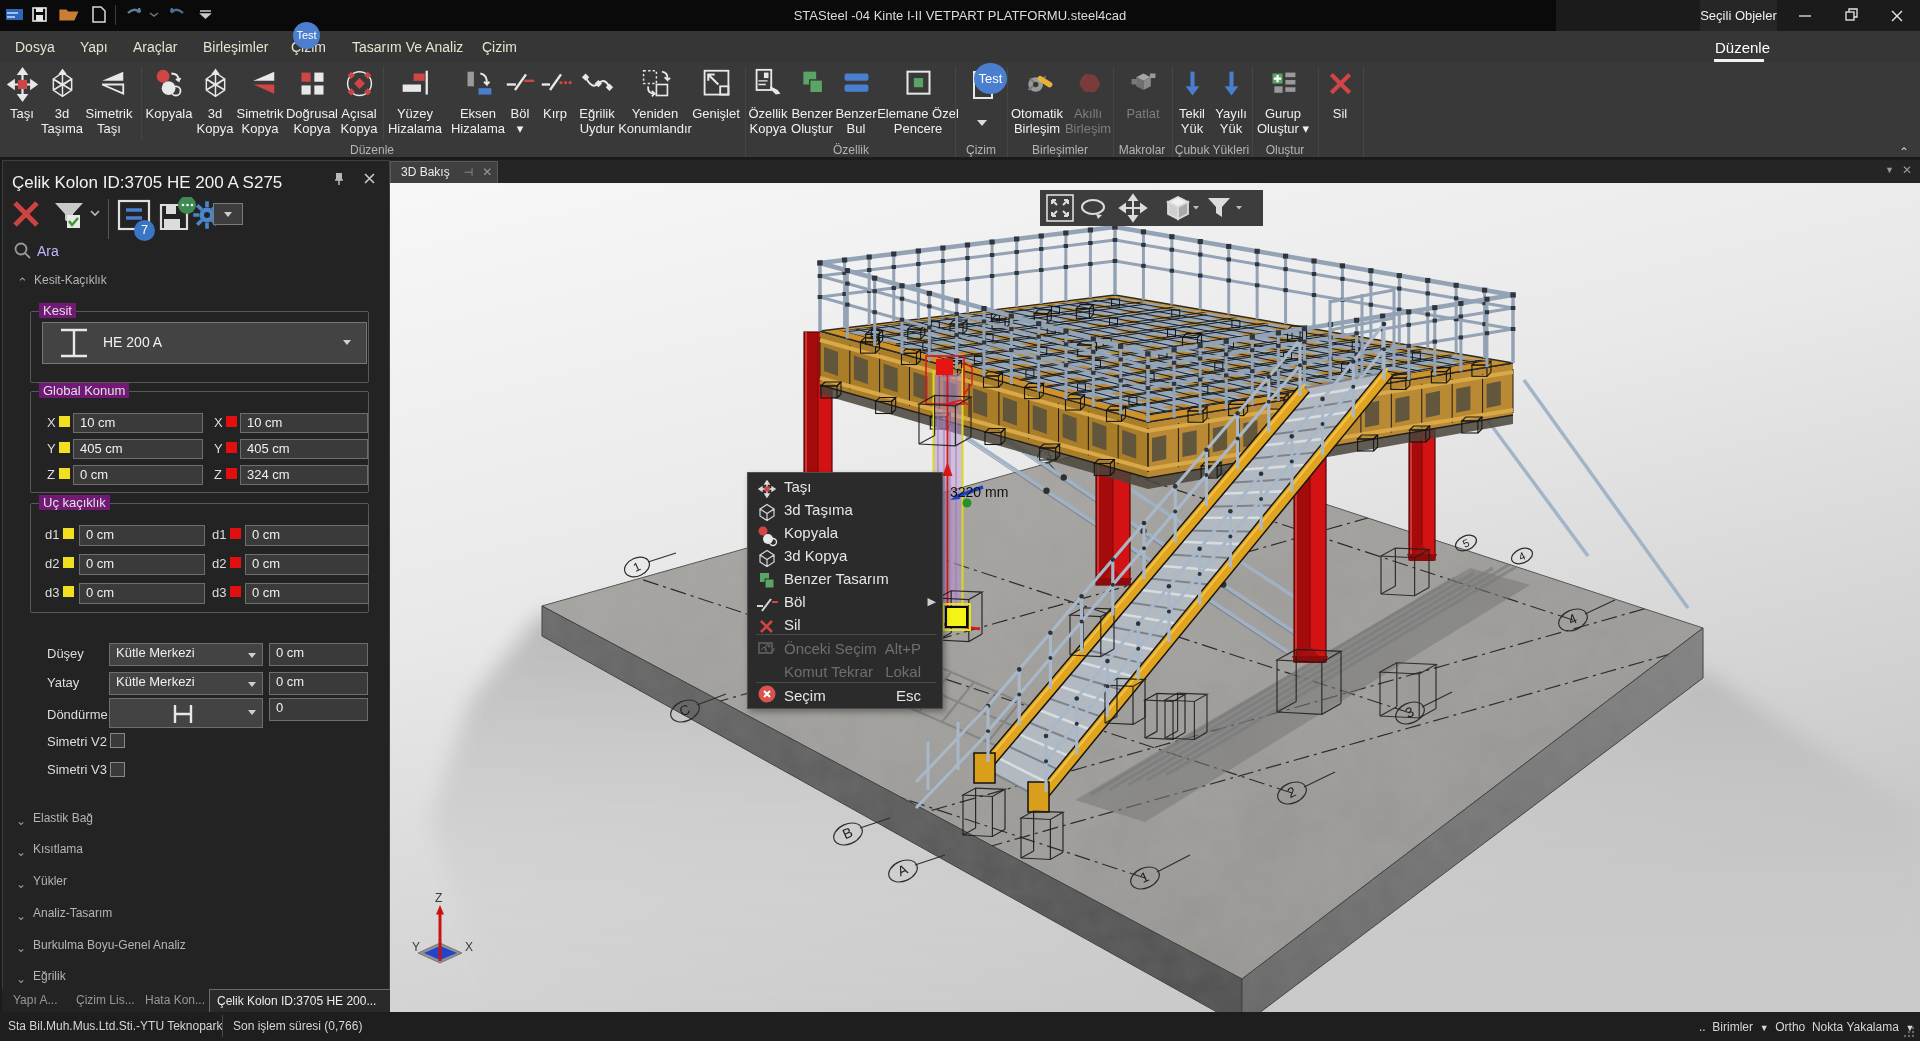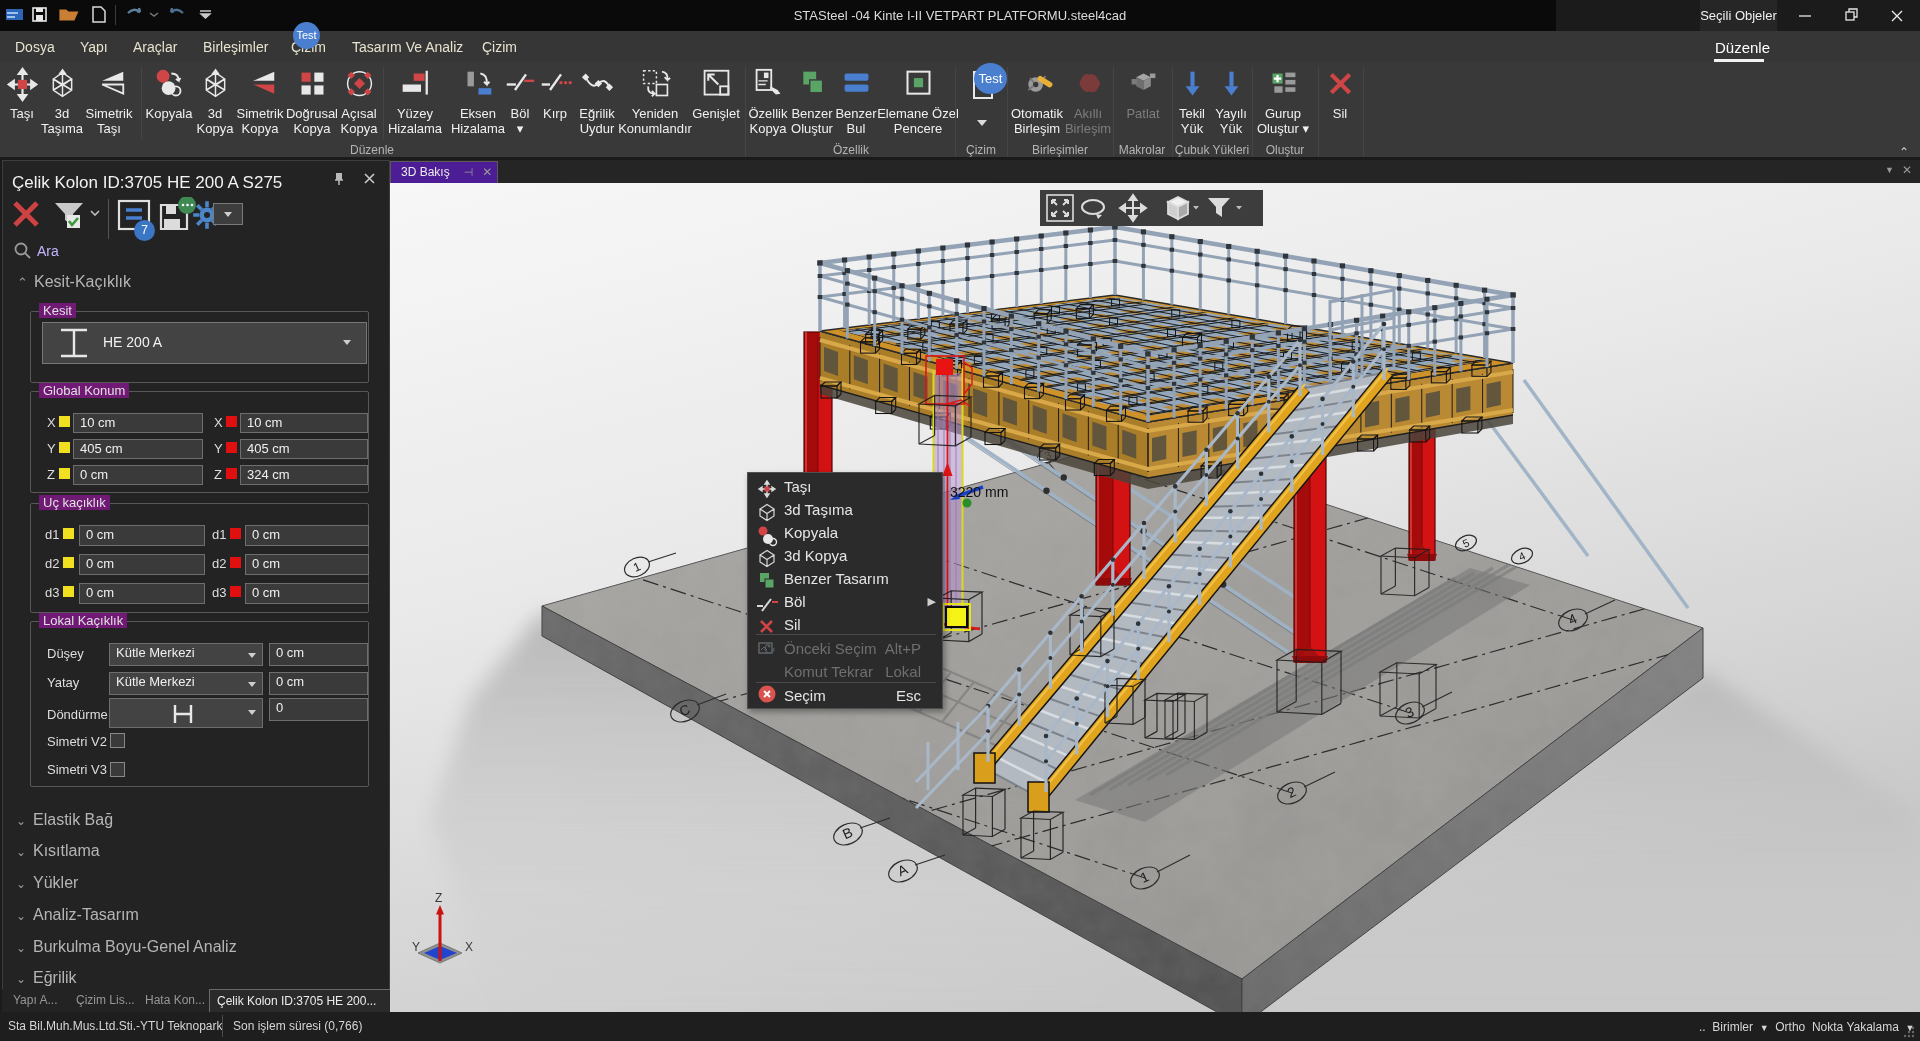--- a/index.html
+++ b/index.html
@@ -17,26 +17,26 @@
 .rsep2{position:absolute;top:5px;width:1px;height:90px;background:#454545}
 .gray{color:#7e7e7e}
 #panel{position:absolute;left:2px;top:160px;width:388px;height:829px;background:#232323;border:1px solid #3e3e3e;border-bottom:none}
 .gbox{position:absolute;border:1px solid #585858;border-radius:2px}
 .glab{position:absolute;top:-9px;left:8px;background:#701a75;padding:0 4px;font-size:13px;color:#e0e0e0}
 .fld{position:absolute;background:#3a3a3a;border:1px solid #6e6e6e;color:#f0f0f0;font-size:13px;line-height:18px;padding-left:6px}
 .lab{position:absolute;color:#dedede;font-size:13px}
 .sq{position:absolute;width:11px;height:11px}
 .caret{position:absolute;width:0;height:0;border-left:4px solid transparent;border-right:4px solid transparent;border-top:5px solid #cfcfcf}
 .chev{position:absolute;color:#9a9a9a;font-size:12px}
-.sect{position:absolute;color:#b5b5b5;font-size:16px}
+.sect{position:absolute;color:#b5b5b5;font-size:12px}
 #tabsL{position:absolute;left:2px;top:989px;width:388px;height:23px;background:#232323;border-right:1px solid #3e3e3e}
 .ltab{position:absolute;top:0;font-size:12px;color:#979797;line-height:23px}
 #statusbar{position:absolute;left:0;top:1012px;width:1920px;height:29px;background:#1e1e1e;color:#d6d6d6;font-size:12px}
 #vptabs{position:absolute;left:390px;top:160px;width:1530px;height:23px;background:#252525}
-#vptab1{position:absolute;left:0px;top:1px;width:108px;height:22px;background:#4c1d95;border:1px solid #5a5a5a;border-bottom:none;color:#ececec;font-size:12px;line-height:21px}
+#vptab1{position:absolute;left:0px;top:1px;width:108px;height:22px;background:#404040;border:1px solid #5a5a5a;border-bottom:none;color:#ececec;font-size:12px;line-height:21px}
 #viewport{position:absolute;left:390px;top:183px;width:1530px;height:829px;background:#e9e9e9}
 #vtool{position:absolute;left:1040px;top:190px;width:223px;height:36px;background:#3d3d3d}
 #ctxmenu{position:absolute;left:747px;top:472px;width:196px;height:237px;background:#2b2b2b;border:1px solid #4f4f4f;box-shadow:2px 3px 6px rgba(0,0,0,.35);font-size:15px;color:#e6e6e6}
 .ci{position:absolute;left:36px}
 .cs{position:absolute;right:21px;color:#e6e6e6}
 .cgray{color:#6f6f6f}
 .csep{position:absolute;left:8px;width:180px;height:1px;background:#4a4a4a}
 </style></head>
 <body>
 
@@ -343,23 +343,20 @@
 <div class="fld" style="left:76px;top:393px;width:126px;height:21px">0 cm</div>
 <div class="lab" style="left:209px;top:395px">d2</div>
     <div class="sq" style="left:227px;top:396px;background:#e01010"></div>
 <div class="fld" style="left:242px;top:393px;width:124px;height:21px">0 cm</div>
 <div class="lab" style="left:42px;top:424px">d3</div>
     <div class="sq" style="left:60px;top:425px;background:#f0e020"></div>
 <div class="fld" style="left:76px;top:422px;width:126px;height:21px">0 cm</div>
 <div class="lab" style="left:209px;top:424px">d3</div>
     <div class="sq" style="left:227px;top:425px;background:#e01010"></div>
 <div class="fld" style="left:242px;top:422px;width:124px;height:21px">0 cm</div>
-<div class="gbox" style="left:27px;top:460px;width:339px;height:166px">
-      <div class="glab">Lokal Kaçıklık</div>
-    </div>
 <div class="lab" style="left:44px;top:485px">Düşey</div>
 <div class="fld" style="left:106px;top:482px;width:154px;height:23px;background:#434343">Kütle Merkezi</div>
     <div class="caret" style="left:245px;top:492px"></div>
 <div class="fld" style="left:266px;top:482px;width:99px;height:23px">0 cm</div>
 <div class="lab" style="left:44px;top:514px">Yatay</div>
 <div class="fld" style="left:106px;top:511px;width:154px;height:23px;background:#434343">Kütle Merkezi</div>
     <div class="caret" style="left:245px;top:521px"></div>
 <div class="fld" style="left:266px;top:511px;width:99px;height:23px">0 cm</div>
 <div class="lab" style="left:44px;top:546px">Döndürme</div>
 <div class="fld" style="left:106px;top:537px;width:154px;height:30px;background:#434343"></div>

